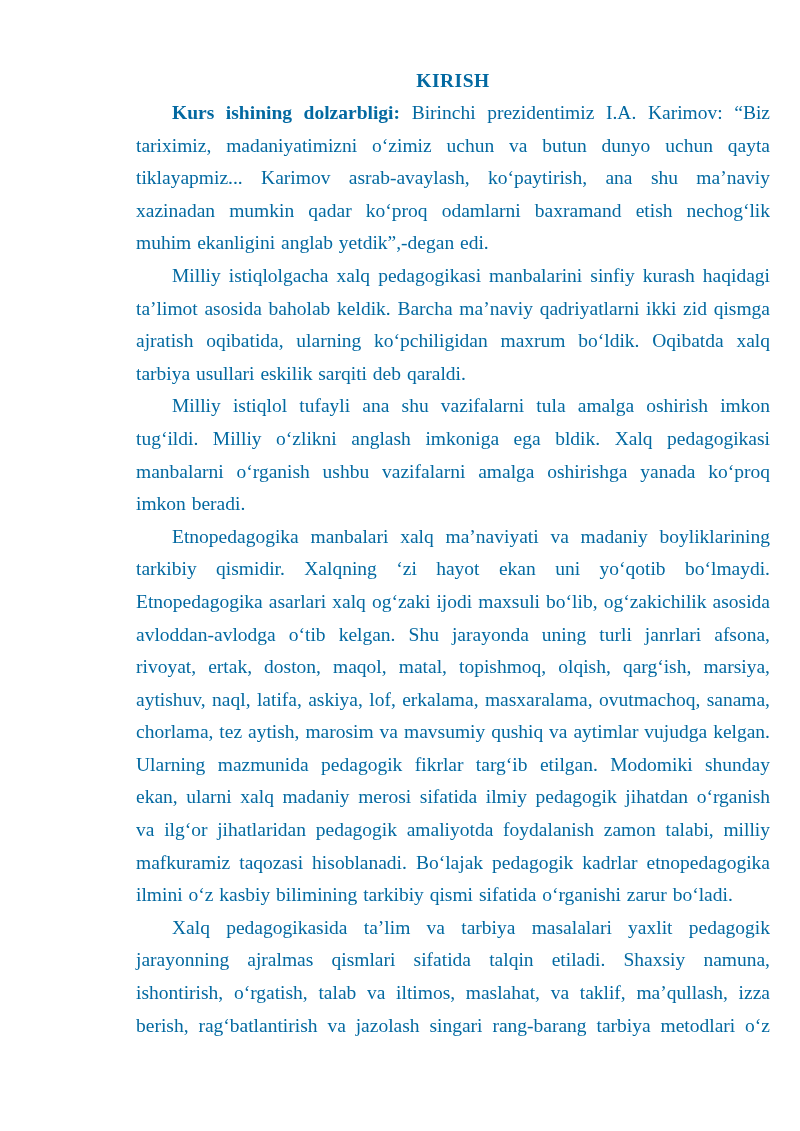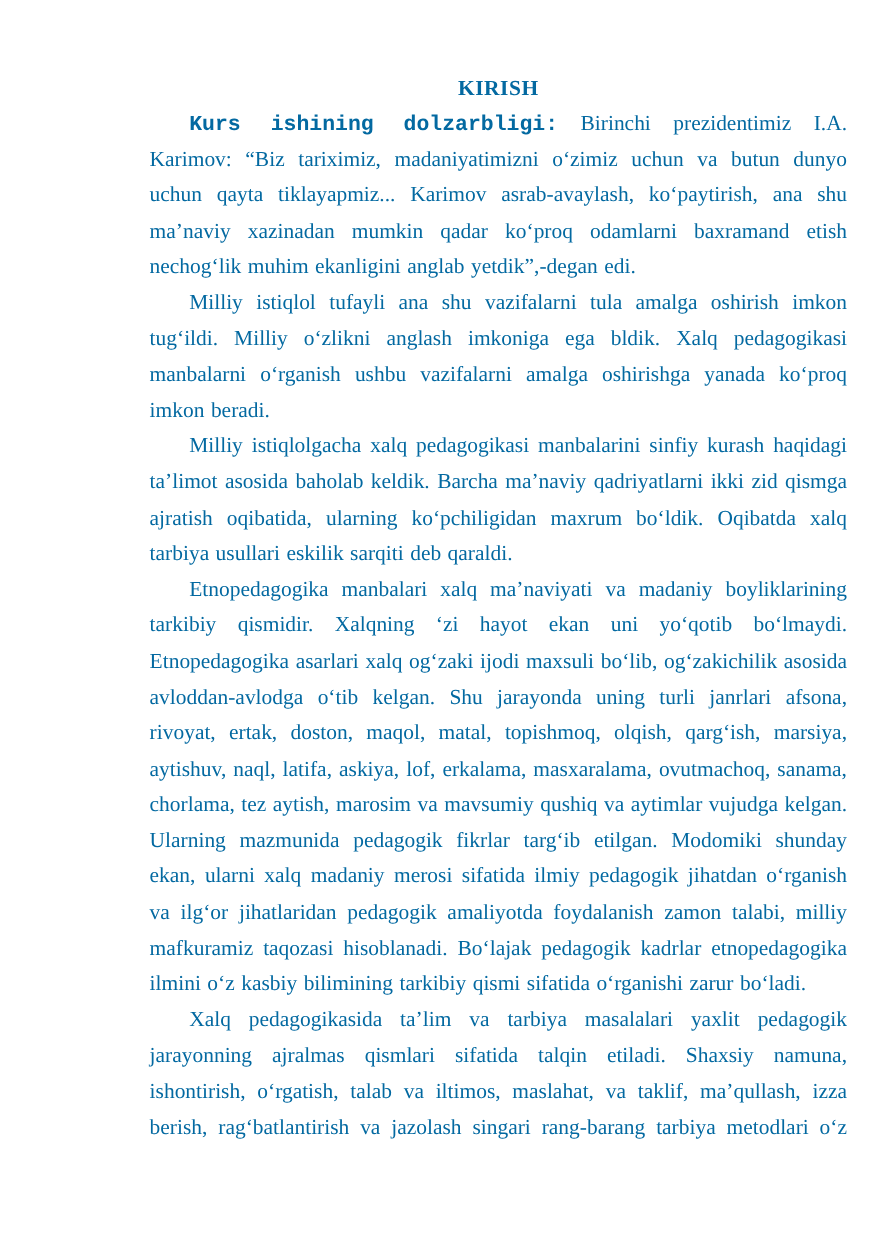--- a/index.html
+++ b/index.html
@@ -34,44 +34,43 @@
   .para {
     margin: 0;
     font-size: 19.5px;
     line-height: 32.6px;
     text-align: justify;
     text-indent: 36px;
     word-spacing: 1px;
   }
   .para .lead {
     font-weight: bold;
-    font-family: Liberation Mono, monospace;
   }
   .page-number {
     position: absolute;
     top: 1042px;
     left: 108px;
     width: 634px;
     text-align: center;
     font-size: 17px;
     line-height: 20px;
   }
 </style>
 </head>
 <body>
 
 <div class="page">
   <div class="content">
     <h1 class="doc-title">KIRISH</h1>
 
     <p class="para"><span class="lead">Kurs ishining dolzarbligi:</span><span> Birinchi prezidentimiz I.A. Karimov: “Biz tariximiz, madaniyatimizni o‘zimiz uchun va butun dunyo uchun qayta tiklayapmiz... Karimov asrab-avaylash, ko‘paytirish, ana shu ma’naviy xazinadan mumkin qadar ko‘proq odamlarni baxramand etish nechog‘lik muhim ekanligini anglab yetdik”,-degan edi.</span></p>
 
+    <p class="para"><span>Milliy istiqlolgacha xalq pedagogikasi manbalarini sinfiy kurash haqidagi ta’limot asosida baholab keldik. Barcha ma’naviy qadriyatlarni ikki zid qismga ajratish oqibatida, ularning ko‘pchiligidan maxrum bo‘ldik. Oqibatda xalq tarbiya usullari eskilik sarqiti deb qaraldi.</span></p>
+
     <p class="para"><span>Milliy istiqlol tufayli ana shu vazifalarni tula amalga oshirish imkon tug‘ildi. Milliy o‘zlikni anglash imkoniga ega bldik. Xalq pedagogikasi manbalarni o‘rganish ushbu vazifalarni amalga oshirishga yanada ko‘proq imkon beradi.</span></p>
-
-    <p class="para"><span>Milliy istiqlolgacha xalq pedagogikasi manbalarini sinfiy kurash haqidagi ta’limot asosida baholab keldik. Barcha ma’naviy qadriyatlarni ikki zid qismga ajratish oqibatida, ularning ko‘pchiligidan maxrum bo‘ldik. Oqibatda xalq tarbiya usullari eskilik sarqiti deb qaraldi.</span></p>
 
     <p class="para"><span>Etnopedagogika manbalari xalq ma’naviyati va madaniy boyliklarining tarkibiy qismidir. Xalqning ‘zi hayot ekan uni yo‘qotib bo‘lmaydi. Etnopedagogika asarlari xalq og‘zaki ijodi maxsuli bo‘lib, og‘zakichilik asosida avloddan-avlodga o‘tib kelgan. Shu jarayonda uning turli janrlari afsona, rivoyat, ertak, doston, maqol, matal, topishmoq, olqish, qarg‘ish, marsiya, aytishuv, naql, latifa, askiya, lof, erkalama, masxaralama, ovutmachoq, sanama, chorlama, tez aytish, marosim va mavsumiy qushiq va aytimlar vujudga kelgan. Ularning mazmunida pedagogik fikrlar targ‘ib etilgan. Modomiki shunday ekan, ularni xalq madaniy merosi sifatida ilmiy pedagogik jihatdan o‘rganish va ilg‘or jihatlaridan pedagogik amaliyotda foydalanish zamon talabi, milliy mafkuramiz taqozasi hisoblanadi. Bo‘lajak pedagogik kadrlar etnopedagogika ilmini o‘z kasbiy bilimining tarkibiy qismi sifatida o‘rganishi zarur bo‘ladi.</span></p>
 
     <p class="para"><span>Xalq pedagogikasida ta’lim va tarbiya masalalari yaxlit pedagogik jarayonning ajralmas qismlari sifatida talqin etiladi. Shaxsiy namuna, ishontirish, o‘rgatish, talab va iltimos, maslahat, va taklif, ma’qullash, izza berish, rag‘batlantirish va jazolash singari rang-barang tarbiya metodlari o‘z aksini topganki ulardan xar qadamda pedagogik amaliyotda foydalanish mumkin.</span></p>
   </div>
 
   <div class="page-number">1</div>
 </div>
 
 </body></html>

